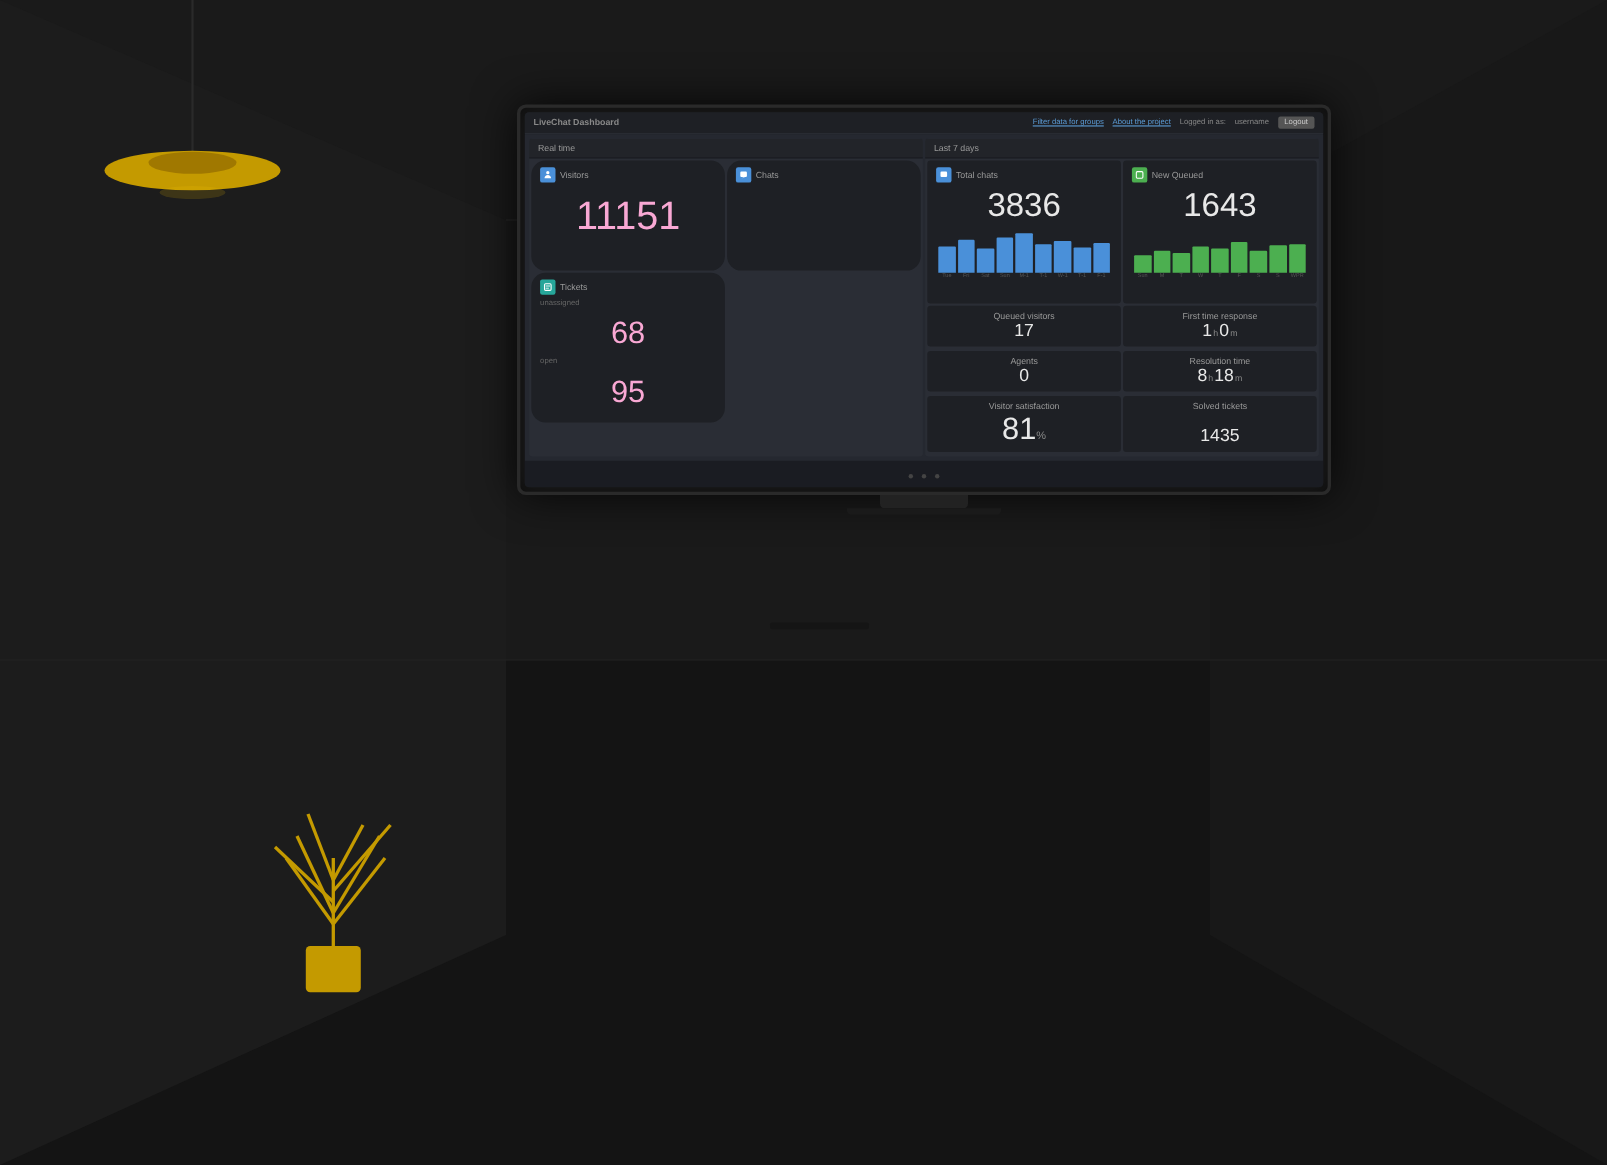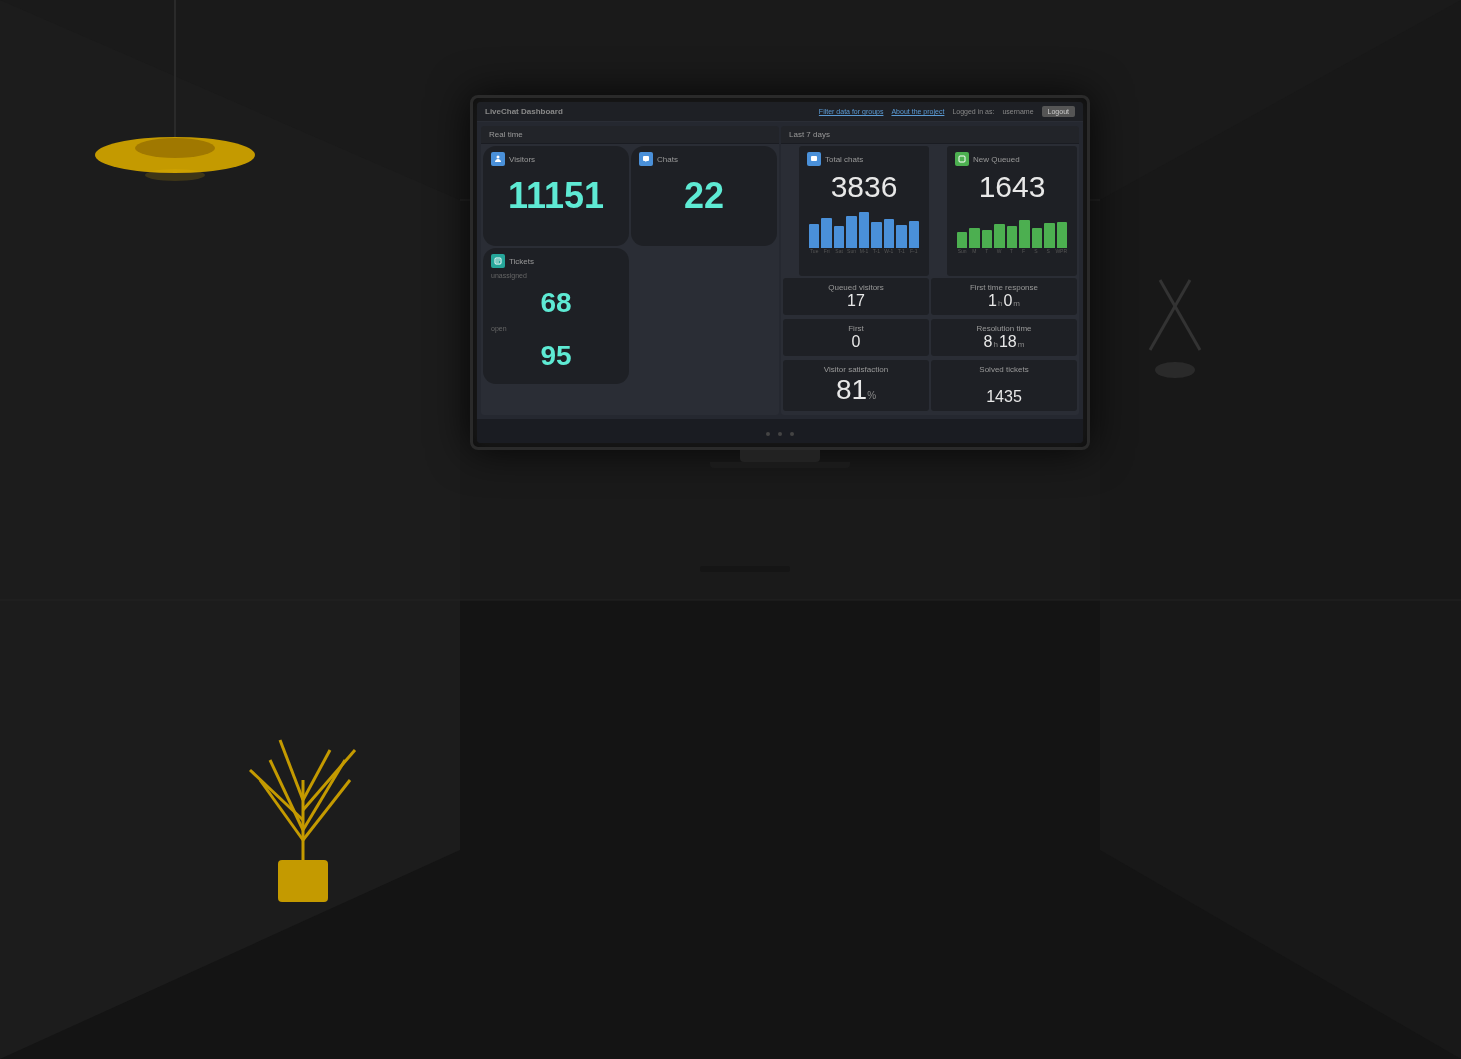--- a/index.html
+++ b/index.html
@@ -10,21 +10,21 @@
       overflow: hidden;
       position: relative;
       font-family: Arial, sans-serif;
     }
 
     
     .monitor-container {
       position: absolute;
       top: 95px;
       left: 470px;
-      width: 620px;
+      width: 740px;
     }
     .monitor-frame {
       background: #1a1a1a;
       border: 3px solid #2a2a2a;
       border-radius: 8px;
       padding: 4px;
       box-shadow: 0 0 40px rgba(0,0,0,0.8), inset 0 0 20px rgba(0,0,0,0.5);
     }
     .monitor-screen {
       background: #1e2025;
@@ -160,22 +160,22 @@
       color: #999;
     }
     .metric-sublabel {
       font-size: 7px;
       color: #666;
       margin-bottom: 2px;
     }
 
     .metric-value {
       font-size: 32px;
-      color: #5eead4;
-      font-weight: 700;
+      color: #f9a8d4;
+      font-weight: 400;
       line-height: 1;
       text-align: center;
       padding: 8px 0;
     }
     .metric-value-large {
       font-size: 36px;
     }
     .metric-value-medium {
       font-size: 28px;
     }
@@ -188,21 +188,20 @@
       display: grid;
       grid-template-columns: 1fr 1fr;
       gap: 2px;
       margin-bottom: 2px;
     }
     .chart-card {
       background: #1e2025;
       border-radius: 3px;
       padding: 6px 8px;
       min-height: 130px;
-      margin-left: 16px;
     }
     .chart-header {
       display: flex;
       align-items: center;
       gap: 4px;
       margin-bottom: 4px;
     }
     .chart-title {
       font-size: 8px;
       color: #999;
@@ -399,21 +398,20 @@
               <div class="metric-card">
                 <div class="metric-card-header">
                   <div class="metric-icon icon-blue">
                     <svg width="8" height="8" viewBox="0 0 8 8">
                         <rect x="1" y="1" width="6" height="5" rx="1" fill="white"></rect>
                         <path d="M3 7l1-1h1" stroke="white" stroke-width="0.5" fill="none"></path>
                       </svg>
                   </div>
                   <span class="metric-label">Chats</span>
                 </div>
-                <div class="metric-value metric-value-large">22</div>
               </div>
 
               <div class="metric-card">
                 <div class="metric-card-header">
                   <div class="metric-icon icon-teal">
                     <svg width="8" height="8" viewBox="0 0 8 8">
                         <rect x="1" y="1" width="6" height="6" rx="1" fill="none" stroke="white" stroke-width="1"></rect>
                         <line x1="2" y1="3" x2="6" y2="3" stroke="white" stroke-width="0.8"></line>
                         <line x1="2" y1="5" x2="5" y2="5" stroke="white" stroke-width="0.8"></line>
                       </svg>
@@ -516,21 +514,21 @@
                   <span class="stat-row-label">First time response</span>
                   <div class="stat-time">
                     <span class="stat-time-num">1</span>
                     <span class="stat-time-unit">h</span>
                     <span class="stat-time-num">0</span>
                     <span class="stat-time-unit">m</span>
                   </div>
                 </div>
 
                 <div class="stat-row">
-                  <span class="stat-row-label">First</span>
+                  <span class="stat-row-label">Agents</span>
                   <span class="stat-row-value">0</span>
                 </div>
 
                 <div class="stat-row">
                   <span class="stat-row-label">Resolution time</span>
                   <div class="stat-time">
                     <span class="stat-time-num">8</span>
                     <span class="stat-time-unit">h</span>
                     <span class="stat-time-num">18</span>
                     <span class="stat-time-unit">m</span>

